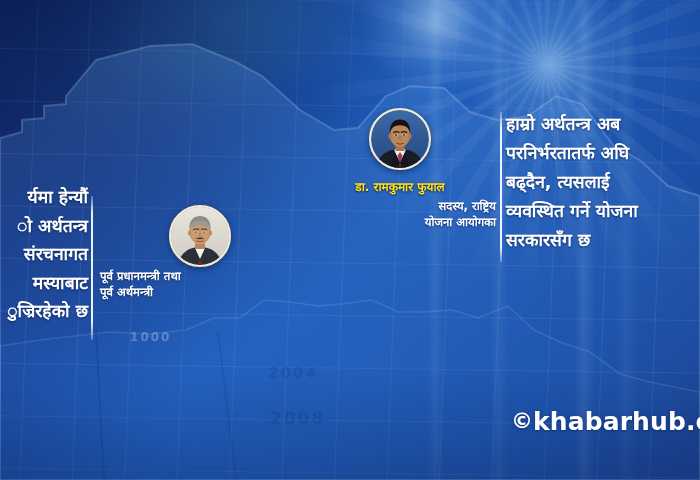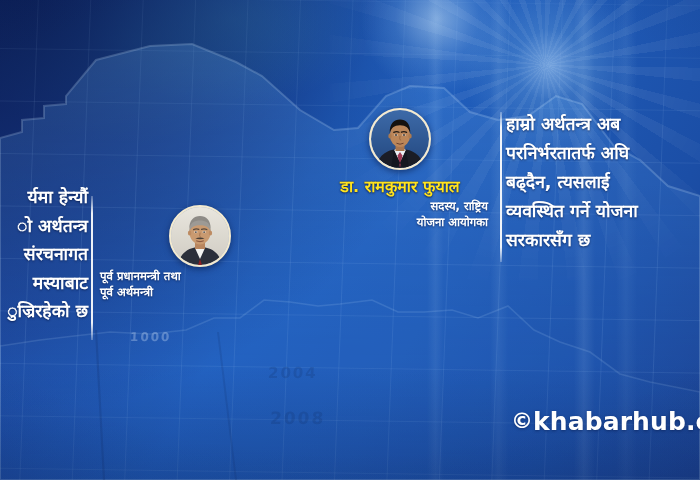--- a/index.html
+++ b/index.html
@@ -131,30 +131,30 @@
   }
   .avatar svg{display:block;width:100%;height:100%;}
 
   .pname{
     margin-top:7px;
     color:#ffe31f;
     font-size:16.5px;font-weight:700;line-height:20px;
     text-shadow:0 1px 2px rgba(8,26,72,.8), 0 0 1px rgba(8,26,72,.9);
     white-space:nowrap;
   }
-  #person-right .pname{font-size:16px;text-align:center;}
+  #person-right .pname{font-size:12px;text-align:center;}
   .ptitle{
     color:#ffffff;
     font-size:11.5px;line-height:15.5px;font-weight:700;
     margin-top:2px;
     text-shadow:0 1px 2px rgba(8,26,72,.7);
     white-space:pre-line;
   }
   #person-left .ptitle{text-align:left;padding-left:0px;}
-  #person-right .ptitle{text-align:right;padding-right:12px;}
+  #person-right .ptitle{text-align:right;padding-right:4px;}
 
   
   #divider-right{
     position:absolute;left:500px;top:112px;width:2px;height:150px;
     background:linear-gradient(to bottom, rgba(255,255,255,.25), rgba(255,255,255,.92) 10%, rgba(255,255,255,.92) 90%, rgba(255,255,255,.25));
   }
   #quote-right{left:506px;top:110px;width:206px;}
   #quote-right .qtext{
     color:#ffffff;
     font-size:17.5px;line-height:29px;font-weight:700;

